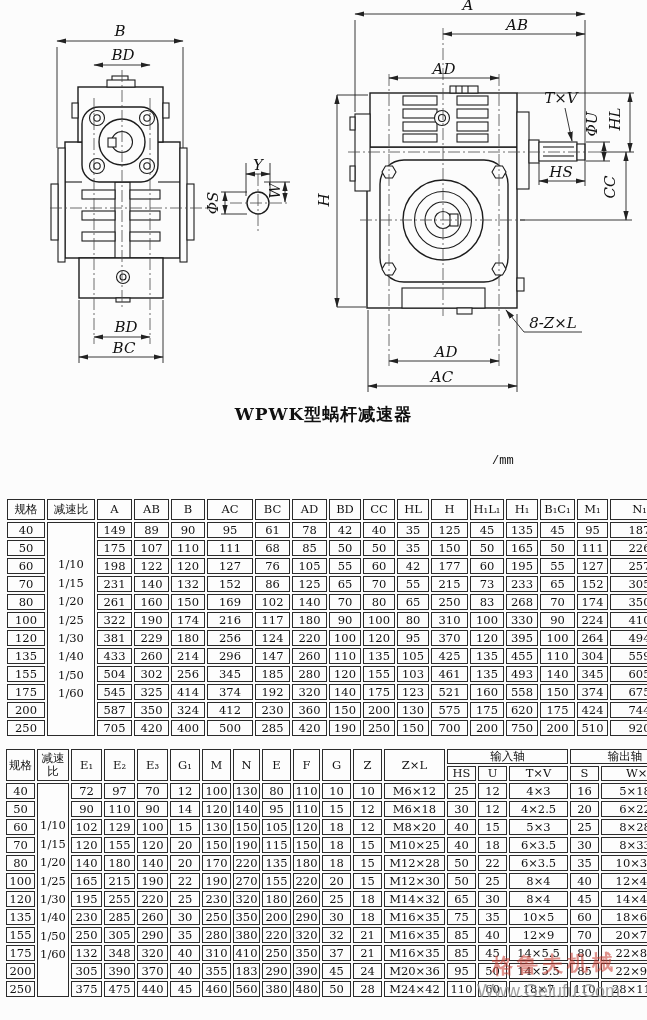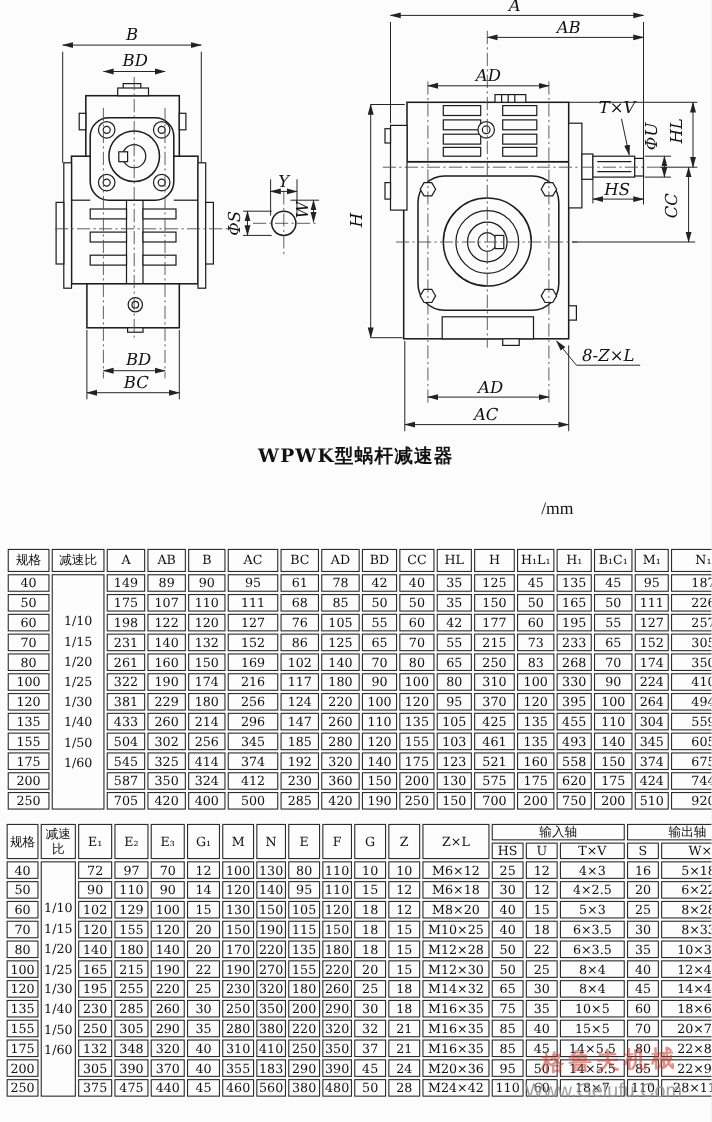--- a/index.html
+++ b/index.html
@@ -7,21 +7,21 @@
         font-family:"DejaVu Serif","DejaVu Sans",serif;color:#111;}
   svg{position:absolute;top:0;left:0;}
   .body-line{stroke:#1c1c1c;stroke-width:1.4;fill:#fcfcfc;}
   .detail-line{stroke:#1c1c1c;stroke-width:1.1;fill:#fcfcfc;}
   .centerline{stroke:#4a4a4a;stroke-width:0.8;fill:none;stroke-dasharray:12 3 2 3;}
   .dim{stroke:#222;stroke-width:0.9;fill:none;}
   .dim-label{font:italic 15px "DejaVu Serif","Liberation Serif",serif;fill:#111;text-anchor:middle;}
   .page-title{position:absolute;top:403px;left:0;width:647px;text-align:center;
       font-size:17px;font-weight:bold;letter-spacing:1px;}
   .caption{position:absolute;top:481px;left:118px;font-size:12px;}
-  .unit{position:absolute;top:454px;left:492px;font-size:16px;font-family:Liberation Serif, serif;}
+  .unit{position:absolute;top:454px;left:492px;font-size:12px;font-family:Liberation Mono, monospace;}
   table{position:absolute;border-collapse:separate;border-spacing:2px;table-layout:fixed;}
   #t1{top:497px;left:5px;width:632px;}
   #t2{top:747px;left:4px;width:642px;}
   th,td{border:1px solid #2b2b2b;text-align:center;vertical-align:middle;padding:0;
         font-size:11.5px;font-weight:normal;line-height:1.12;height:14px;
         overflow:hidden;background:#fdfdfd;font-family:"DejaVu Serif","DejaVu Sans",serif;}
   #t1 th{height:19px;}
   #t2 thead th{height:13px;}
   td.ratio{white-space:pre-line;line-height:18.4px;font-size:11.5px;}
   .wm-cn{position:absolute;top:950px;left:492px;font-size:21px;font-weight:bold;letter-spacing:4px;
@@ -712,21 +712,21 @@
           <td>35</td>
           <td>280</td>
           <td>380</td>
           <td>220</td>
           <td>320</td>
           <td>32</td>
           <td>21</td>
           <td>M16×35</td>
           <td>85</td>
           <td>40</td>
-          <td>15×5</td>
+          <td>12×9</td>
           <td>70</td>
           <td>20×74.9</td>
         </tr>
         <tr>
           <td>175</td>
           <td>132</td>
           <td>348</td>
           <td>320</td>
           <td>40</td>
           <td>310</td>

